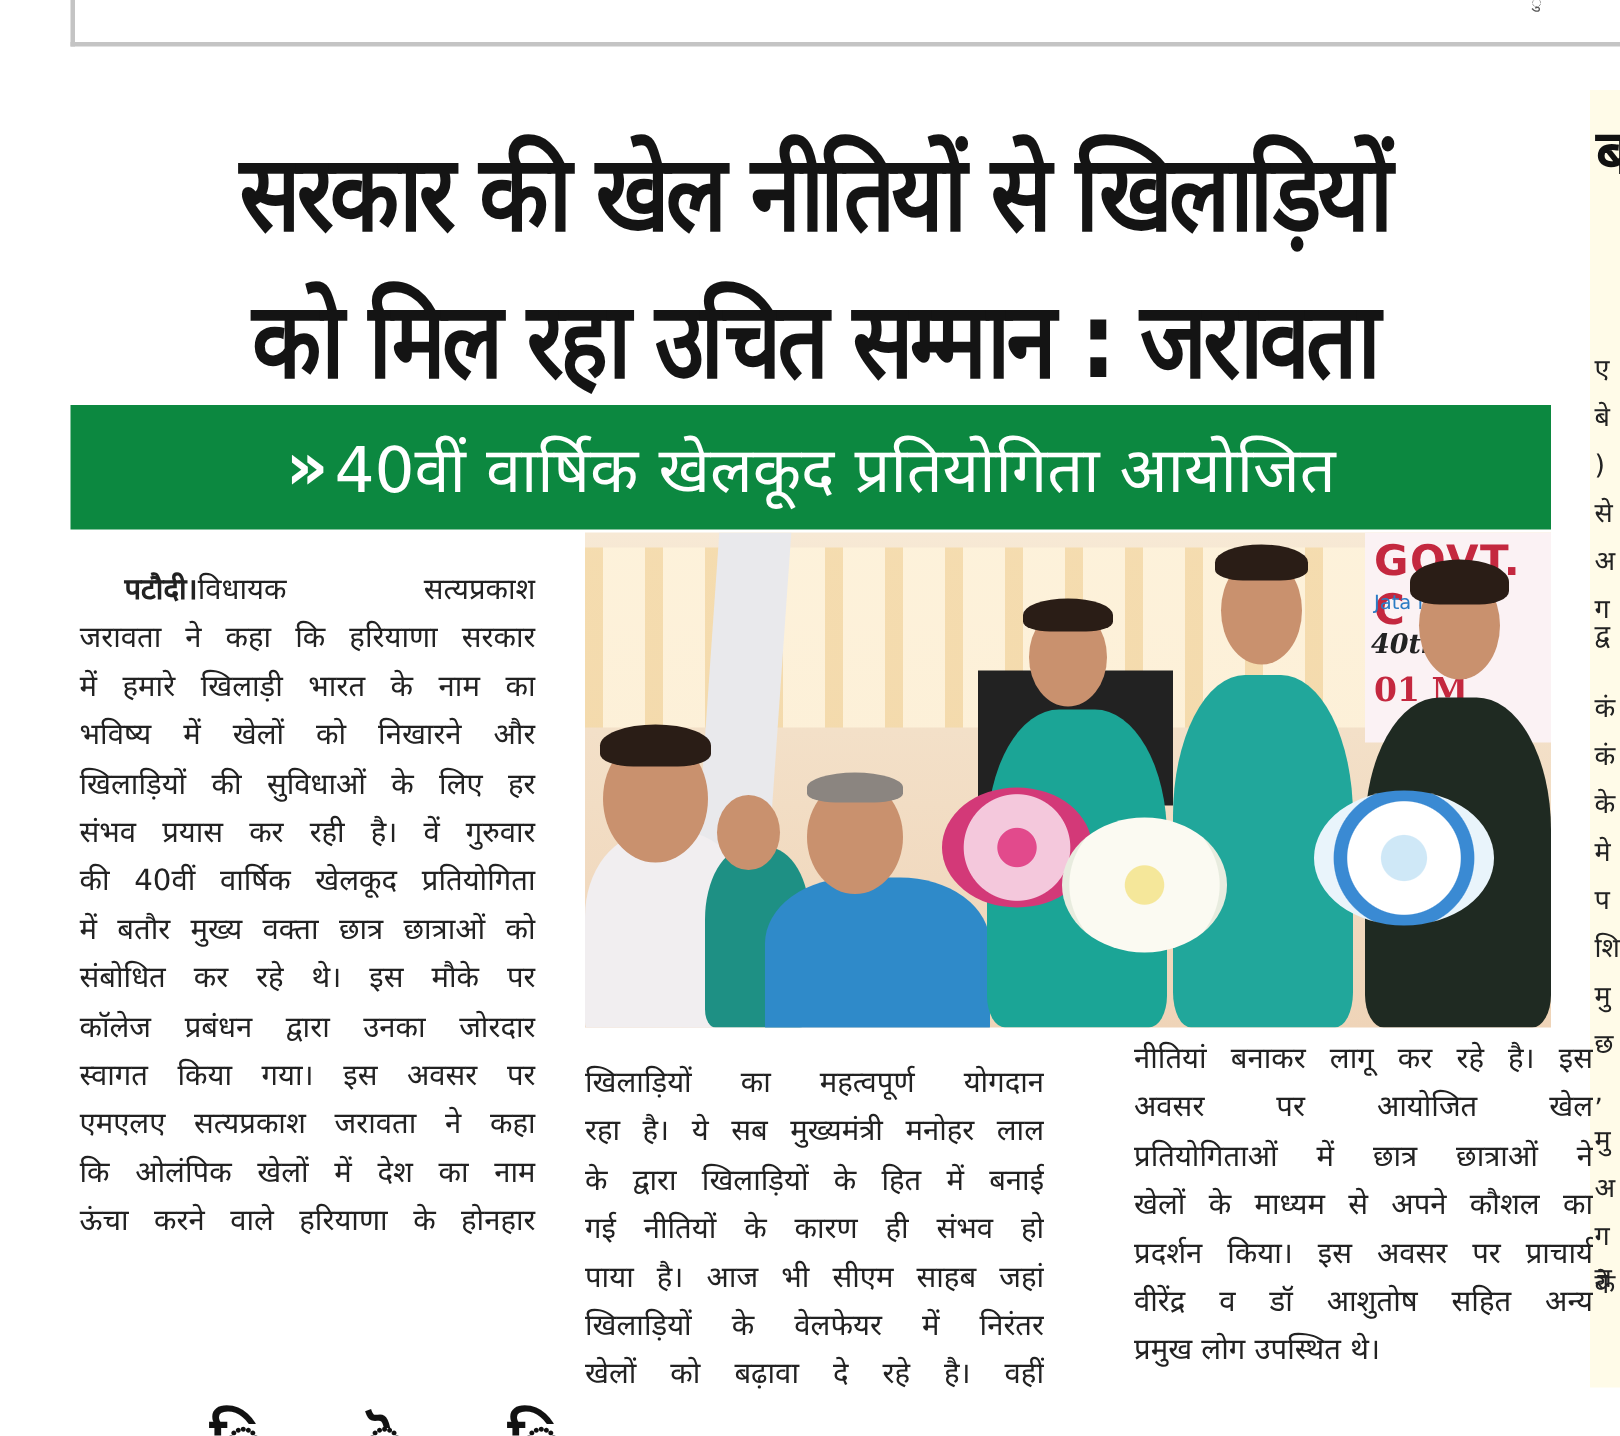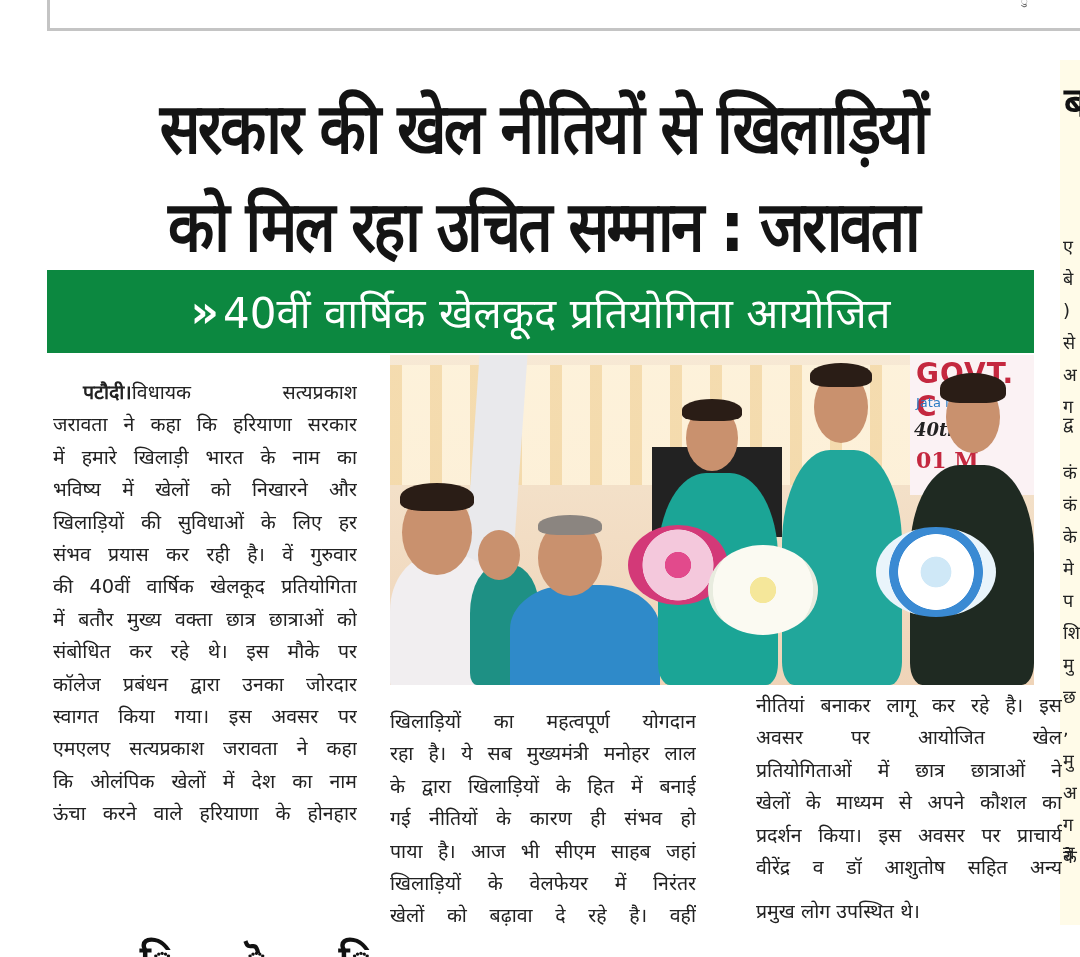--- a/index.html
+++ b/index.html
@@ -73,21 +73,21 @@
   .col {
     position: absolute; top: 366px;
     font-family: "DejaVu Sans", sans-serif;
     font-size: 19.5px; line-height: 32.4px; color: #222;
     text-align: justify; text-align-last: justify;
   }
   .col .ln { display: block; white-space: nowrap; overflow: hidden; text-align: justify; text-align-last: justify; }
   .col1 { left: 53px; width: 304px; }
   .col2 { left: 390px; width: 306px; top: 690px; margin-top: 16px; }
   .col3 { left: 756px; width: 306px; top: 690px; }
-  .col3 .ln.last { text-align-last: left; margin-top: 12px; }
+  .col3 .ln.last { text-align-last: left; }
   .dateline { font-weight: bold; }
   .lead-indent { padding-left: 30px; margin-top: 11px; }
 
   .next-headline {
     position: absolute; left: 140px; top: 940px; font-size: 40px; font-weight: bold; color: #111;
     letter-spacing: 60px; line-height: 1;
   }
 </style>
 </head>
 <body>

